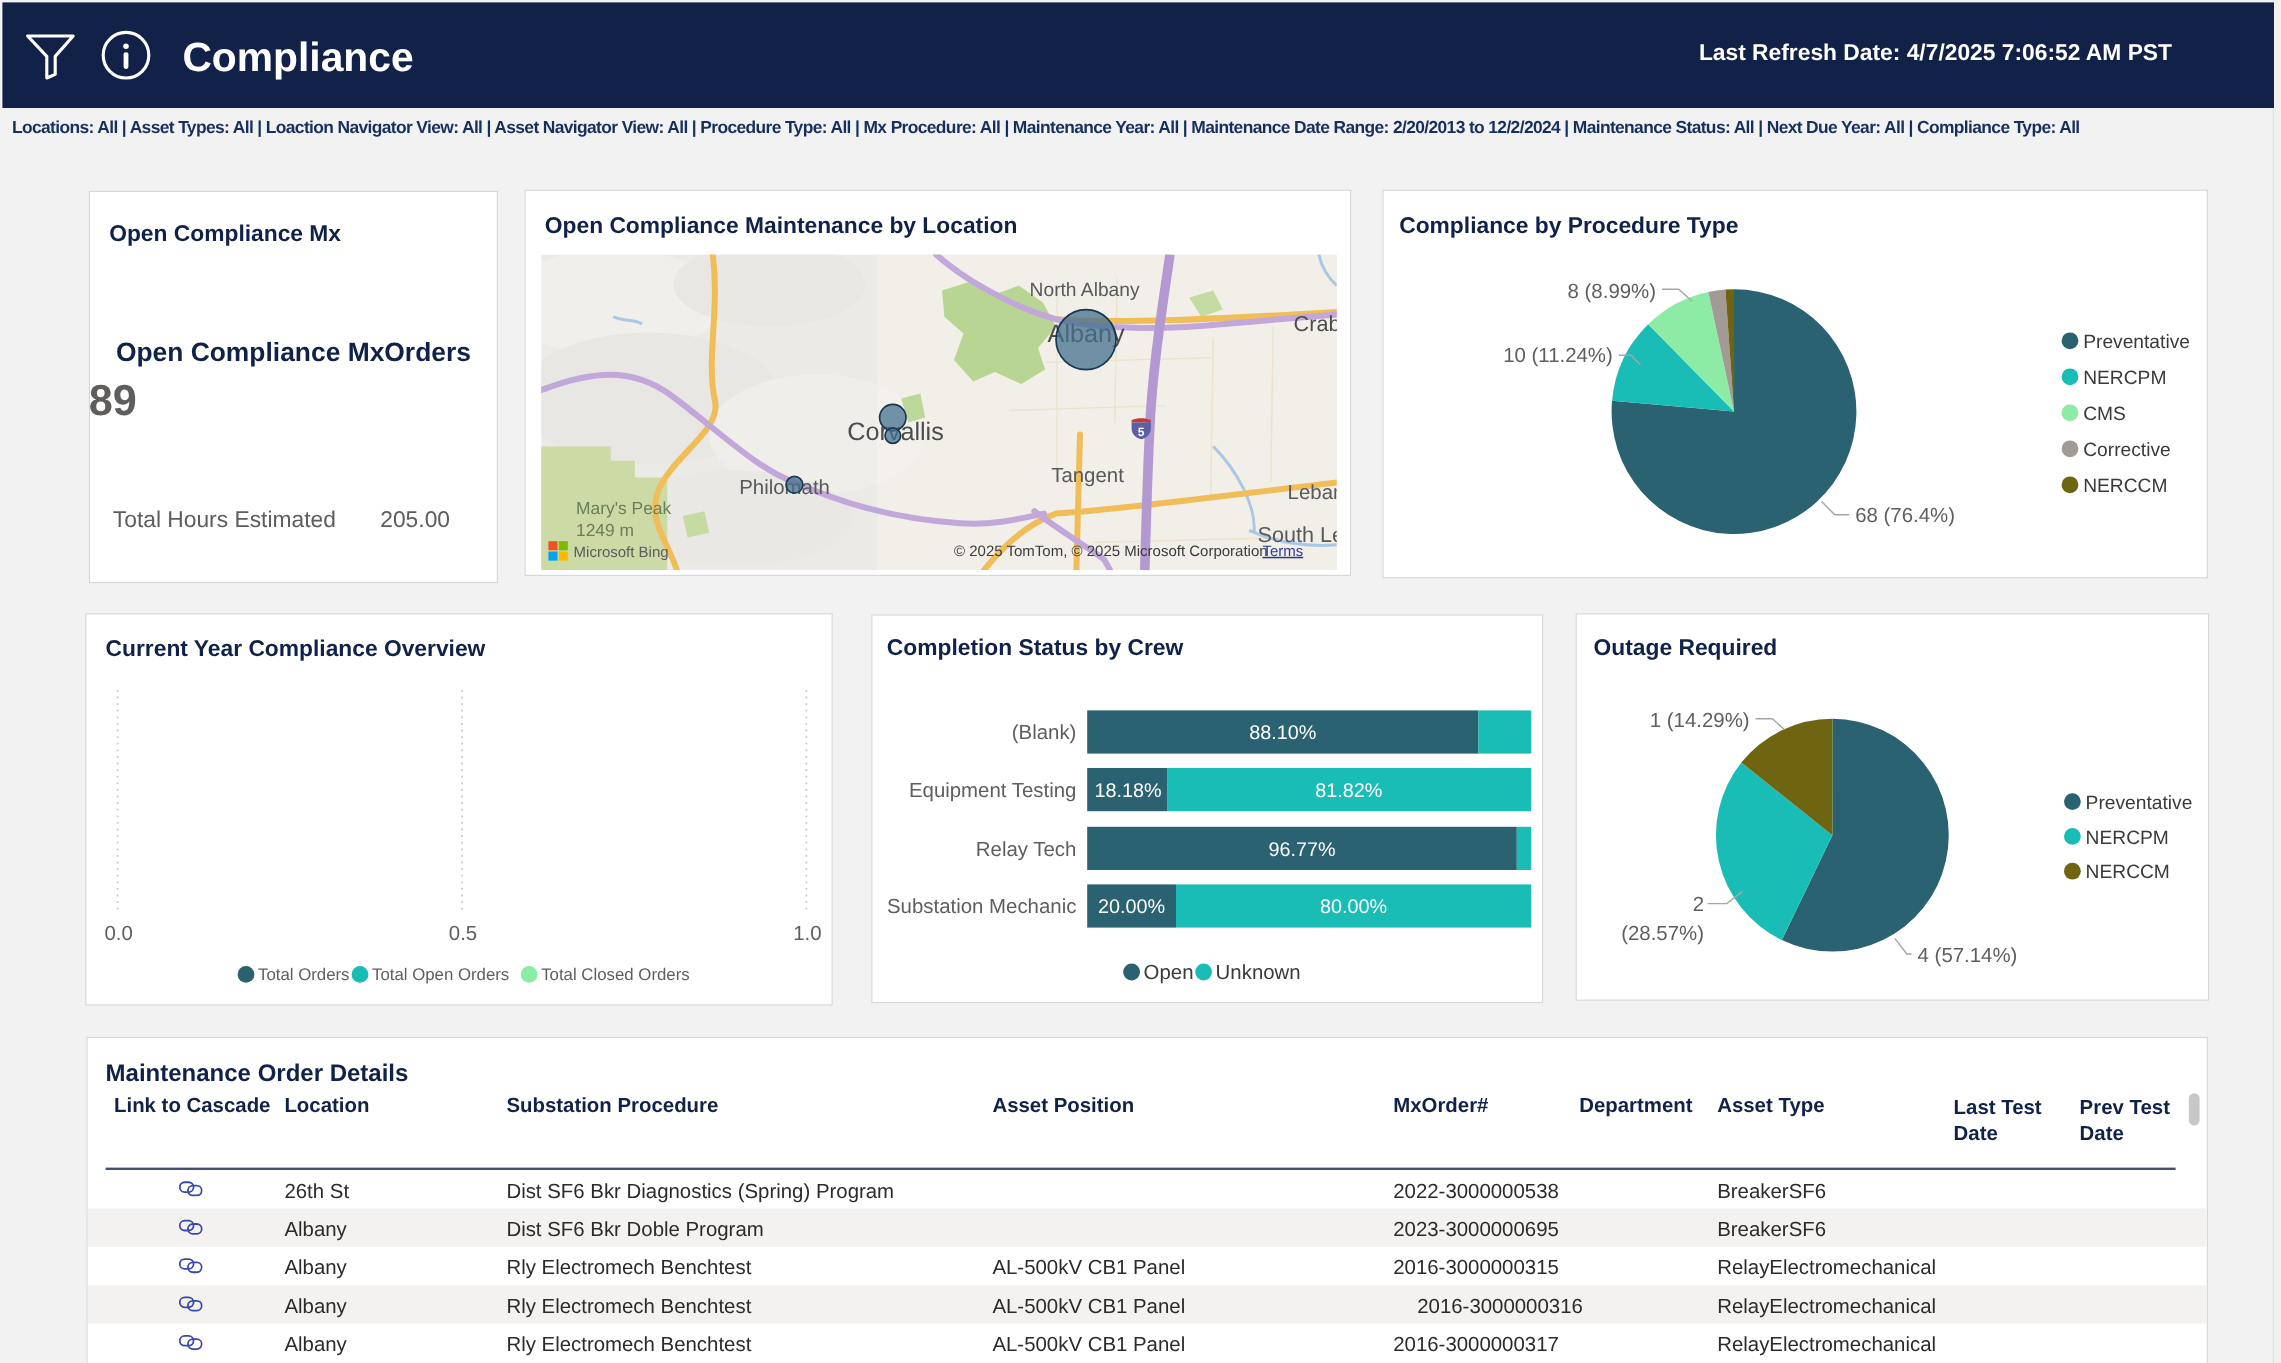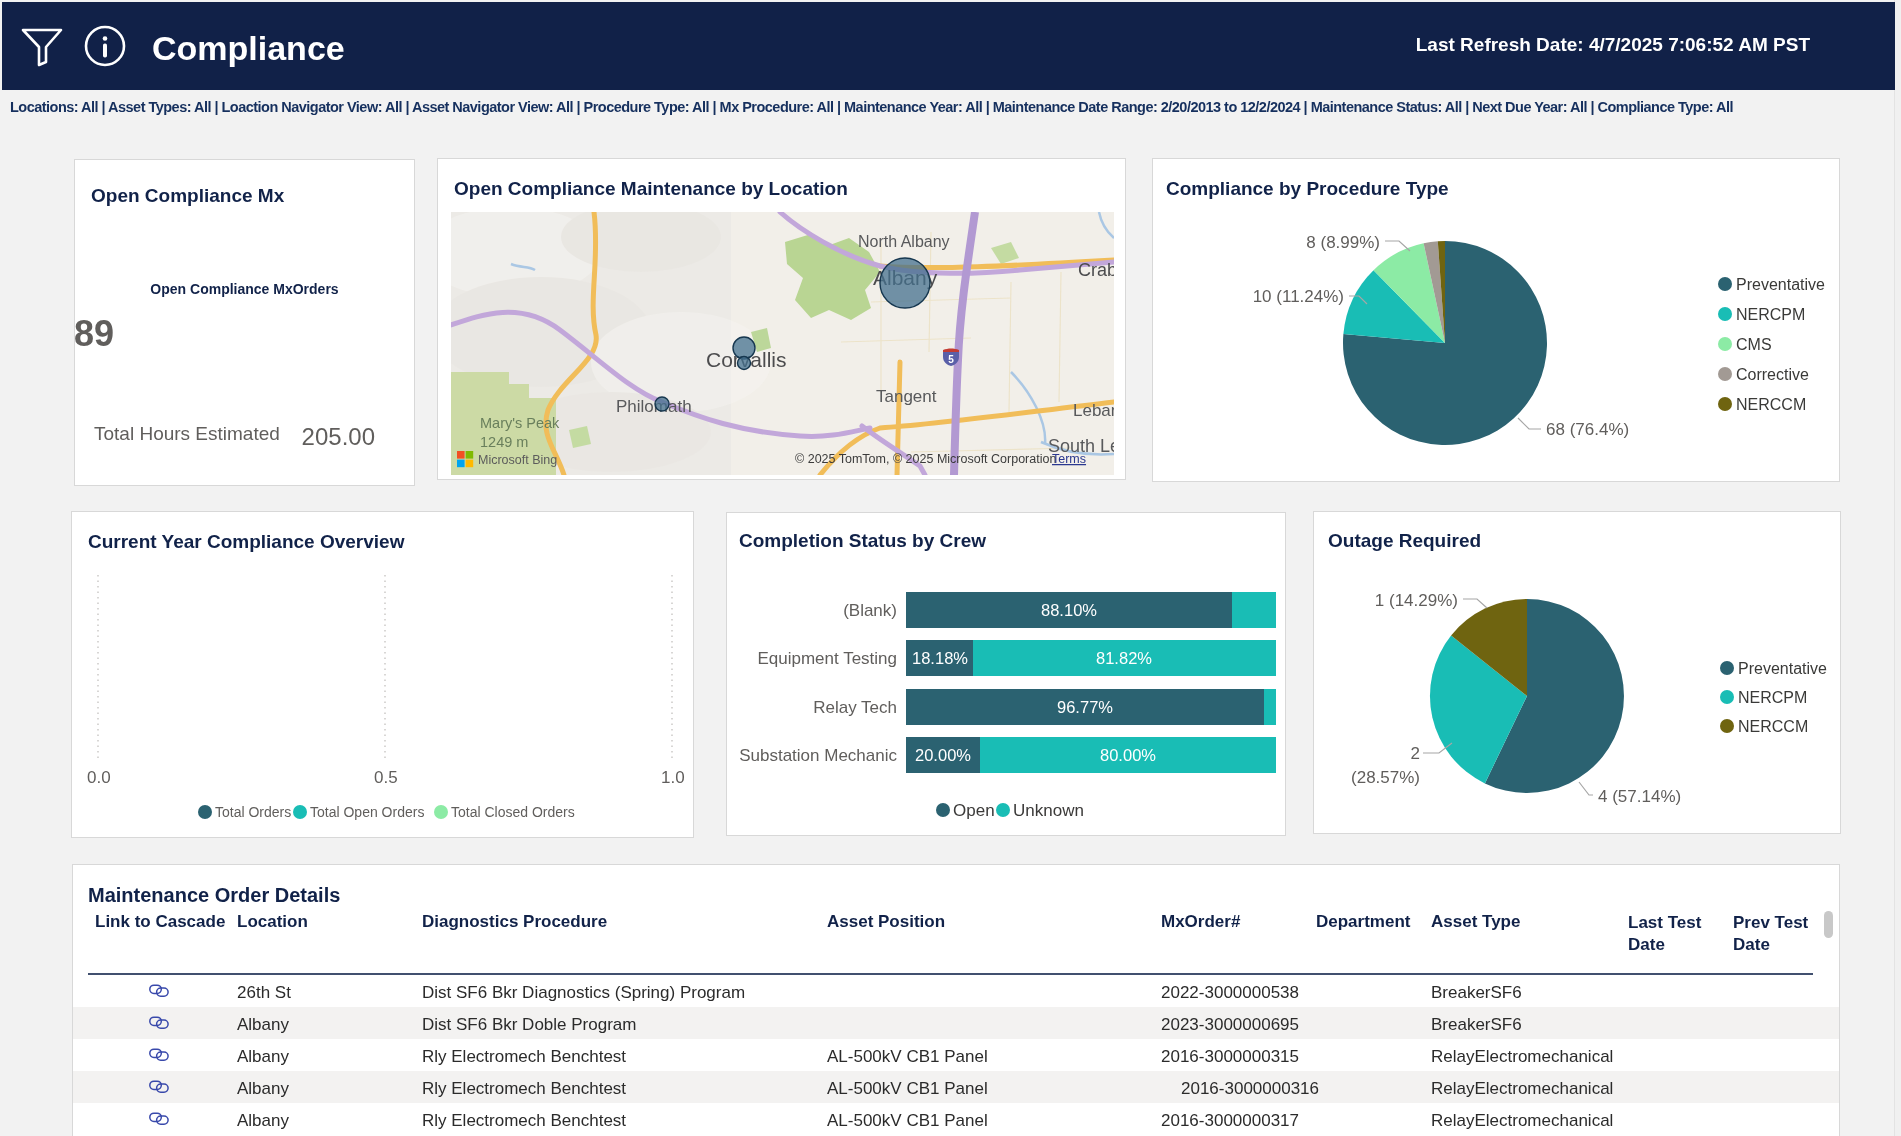--- a/index.html
+++ b/index.html
@@ -23,24 +23,24 @@
   <circle cx="21" cy="13.5" r="2.3" fill="#ffffff"></circle>
   <rect x="19" y="18.5" width="4" height="14" rx="1.8" fill="#ffffff"></rect>
 </svg>
 <div class="abs" style="left:152px; top:29px; color:#ffffff; font-size:34px; font-weight:bold;">Compliance</div>
 <div class="abs" style="left:1000px; top:34px; width:810px; text-align:right; color:#ffffff; font-size:19px; font-weight:bold;">Last Refresh Date: 4/7/2025 7:06:52 AM PST</div>
 
 <div class="abs" style="left:10px; top:99px; color:#16305e; font-size:14.5px; letter-spacing:-0.52px; font-weight:bold; white-space:nowrap;">Locations: All | Asset Types: All | Loaction Navigator View: All | Asset Navigator View: All | Procedure Type: All | Mx Procedure: All | Maintenance Year: All | Maintenance Date Range: 2/20/2013 to 12/2/2024 | Maintenance Status: All | Next Due Year: All | Compliance Type: All</div>
 
 <div class="card" style="left:74px; top:159px; width:341px; height:327px;"></div>
 <div class="ctitle" style="left:91px; top:185px;">Open Compliance Mx</div>
-<div class="abs" style="left:74px; top:281px; width:341px; text-align:center; color:#112249; font-size:14px; font-weight:bold;">Open Compliance MxOrders</div>
+<div class="abs" style="left:74px; top:281px; width:341px; text-align:center; color:#112249; font-size:22px; font-weight:bold;">Open Compliance MxOrders</div>
 <div class="abs" style="left:74px; top:313px; width:341px; text-align:left; color:#605e5c; font-size:36px; font-weight:bold;">89</div>
 <div class="abs gray" style="left:94px; top:423px; font-size:19px;">Total Hours Estimated</div>
-<div class="abs gray" style="left:240px; top:423px; width:135px; text-align:right; font-size:24px;">205.00</div>
+<div class="abs gray" style="left:240px; top:423px; width:135px; text-align:right; font-size:19px;">205.00</div>
 
 <div class="card" style="left:437px; top:158px; width:689px; height:322px;"></div>
 <div class="ctitle" style="left:454px; top:178px;">Open Compliance Maintenance by Location</div>
 <svg class="abs" style="left:451px; top:212px;" width="663" height="263" viewBox="0 0 663 263">
   <rect x="0" y="0" width="663" height="263" fill="#eceae6"></rect>
   <rect x="280" y="0" width="383" height="263" fill="#f2efe9"></rect>
   <g opacity="0.4">
     <ellipse cx="60" cy="40" rx="90" ry="45" fill="#f8f7f5"></ellipse>
     <ellipse cx="190" cy="25" rx="80" ry="35" fill="#e6e3de"></ellipse>
     <ellipse cx="90" cy="120" rx="110" ry="55" fill="#e7e4df"></ellipse>
@@ -219,21 +219,21 @@
     <text x="425" y="221" font-size="16" fill="#3a3a38">NERCCM</text>
 </svg>
 
 <div class="card" style="left:72px; top:864px; width:1768px; height:280px;"></div>
 <div class="ctitle" style="left:88px; top:884px; font-size:20px;">Maintenance Order Details</div>
 <div class="abs" style="left:73px; top:864px; width:1766px; height:271px; overflow:hidden;">
 
   <div class="abs" style="left:22px; top:48px; width:1720px; color:#112249; font-weight:bold; font-size:17px;">
     <span class="abs" style="left:0px; top:0px;">Link to Cascade</span>
     <span class="abs" style="left:142px; top:0px;">Location</span>
-    <span class="abs" style="left:327px; top:0px;">Diagnostics Procedure</span>
+    <span class="abs" style="left:327px; top:0px;">Substation Procedure</span>
     <span class="abs" style="left:732px; top:0px;">Asset Position</span>
     <span class="abs" style="left:1066px; top:0px;">MxOrder#</span>
     <span class="abs" style="left:1221px; top:0px;">Department</span>
     <span class="abs" style="left:1336px; top:0px;">Asset Type</span>
     <span class="abs" style="left:1533px; top:0px; width:90px; line-height:22px;">Last Test<br>Date</span>
     <span class="abs" style="left:1638px; top:0px; width:90px; line-height:22px;">Prev Test<br>Date</span>
   </div>
 
   <div class="abs" style="left:1751px; top:47px; width:9px; height:27px; background:#c8c8c8; border-radius:5px;"></div>
 

